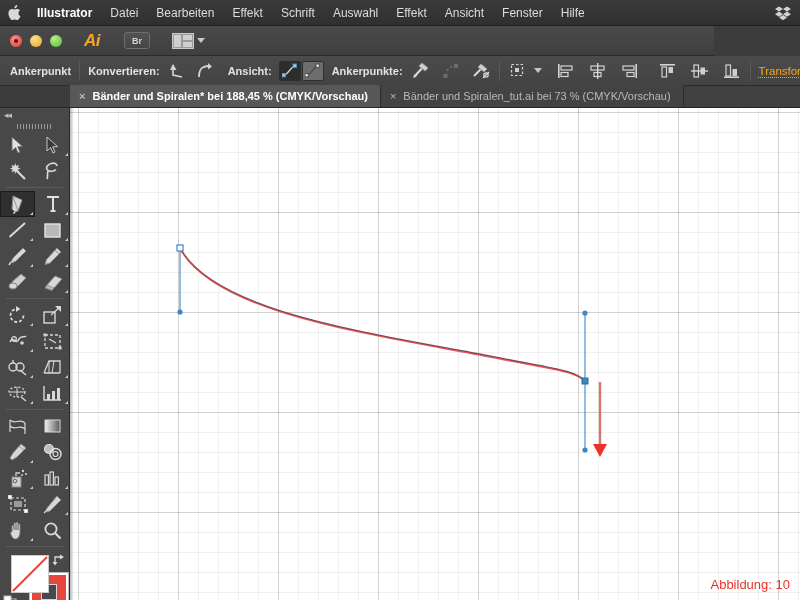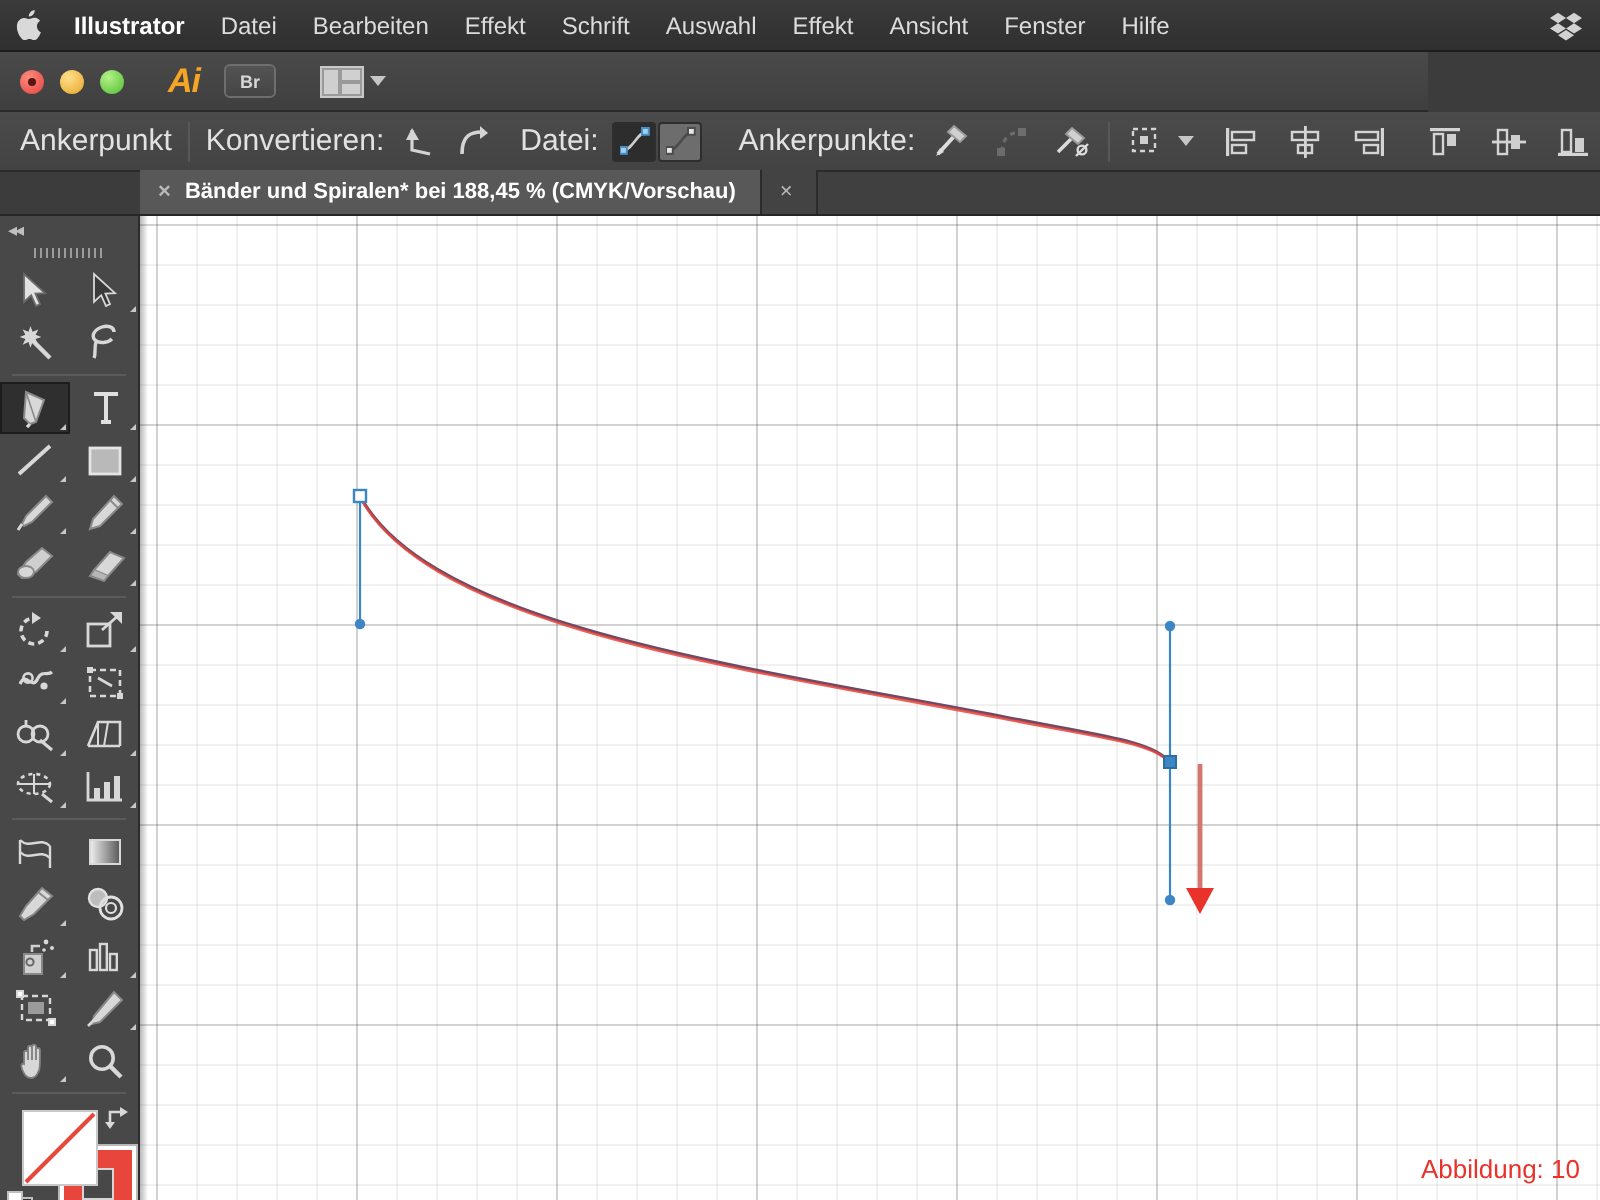--- a/index.html
+++ b/index.html
@@ -46,21 +46,21 @@
     content:''; position:absolute; left:4px; top:4px; width:4px; height:4px;
     border-radius:50%; background:#5a1512;
   }
   .tl.yellow { background: radial-gradient(circle at 35% 30%, #ffe08a, #e8a52a); }
   .tl.green { background: radial-gradient(circle at 35% 30%, #b6f08a, #4fbf2e); }
   .ai-logo {
     margin-left: 22px; color: #f6a623; font-size: 17px; font-weight: bold;
     font-style: italic; letter-spacing: -0.5px;
   }
   .br-btn {
-    margin-left: 12px; width: 26px; height: 17px; border: 1px solid #6e6e6e;
+    margin-left: 24px; width: 26px; height: 17px; border: 1px solid #6e6e6e;
     border-radius: 3px; background: linear-gradient(#535353,#454545);
     color: #d6d6d6; font-size: 9px; display: flex; align-items: center;
     justify-content: center; font-weight: bold;
   }
   .arrange-btn {
     margin-left: 22px; display: flex; align-items: center; gap: 3px;
   }
   .arrange-icon {
     width: 22px; height: 16px; border: 1px solid #c9c9c9; display: grid;
     grid-template-columns: 9px 11px; grid-template-rows: 7px 7px;
@@ -79,21 +79,21 @@
     border-bottom: 1px solid #2b2b2b;
     display: flex; align-items: center; overflow: hidden;
   }
   .grip-dots {
     width: 9px; height: 22px; margin-left: 2px;
     background-image: repeating-linear-gradient(
       to bottom, #8c8c8c 0 1px, transparent 1px 3px);
     background-size: 4px 3px; background-repeat: repeat-y;
     background-position: 2px 3px; opacity: .75;
   }
-  .cb-label { color: #e2e2e2; font-size: 15px; white-space: nowrap; }
+  .cb-label { color: #e2e2e2; font-size: 11px; white-space: nowrap; font-weight: bold; }
   .cb-sep {
     width: 1px; height: 20px; background: #333; border-right: 1px solid #585858;
     margin: 0 8px;
   }
   .cb-group { display: flex; align-items: center; gap: 6px; }
   .cb-icon {
     width: 20px; height: 20px; display: flex; align-items: center;
     justify-content: center;
   }
   .cb-icon svg { display: block; }
@@ -265,39 +265,39 @@
         </svg>
       </span>
       <span class="cb-icon">
         <svg width="16" height="16" viewBox="0 0 16 16">
           <path d="M3 14 C3 5 7 3 13 3" stroke="#d4d4d4" stroke-width="1.8" fill="none"></path>
           <path d="M12 0 L16 3.5 L12 6.5 Z" fill="#d4d4d4"></path>
         </svg>
       </span>
     </div>
 
-    <div class="cb-label" style="margin-left:14px">Datei:</div>
+    <div class="cb-label" style="margin-left:14px">Ansicht:</div>
     <div class="cb-group" style="margin-left:7px;gap:1px">
       <span class="cb-toggle on">
         <svg width="15" height="15" viewBox="0 0 15 15">
           <path d="M2 12 C6 12 9 3 13 3" stroke="#cfcfcf" stroke-width="1.3" fill="none"></path>
           <rect x="0" y="10.5" width="3.4" height="3.4" fill="#9fd0f0" stroke="#4a90c4"></rect>
           <rect x="11" y="1" width="3.4" height="3.4" fill="#9fd0f0" stroke="#4a90c4"></rect>
         </svg>
       </span>
       <span class="cb-toggle off">
         <svg width="15" height="15" viewBox="0 0 15 15">
           <path d="M2 12 C6 12 9 3 13 3" stroke="#4c4c4c" stroke-width="1.3" fill="none"></path>
           <rect x="0" y="10.5" width="3.4" height="3.4" fill="#e8e8e8" stroke="#4c4c4c"></rect>
           <rect x="11" y="1" width="3.4" height="3.4" fill="#e8e8e8" stroke="#4c4c4c"></rect>
         </svg>
       </span>
     </div>
 
-    <div class="cb-label" style="margin-left:18px">Ankerpunkte:</div>
+    <div class="cb-label" style="margin-left:8px">Ankerpunkte:</div>
     <div class="cb-group" style="margin-left:8px;gap:10px">
       <span class="cb-icon">
         <svg width="17" height="17" viewBox="0 0 17 17">
           <path d="M2 15 L12 4" stroke="#dcdcdc" stroke-width="2" fill="none"></path>
           <path d="M10 1 L16 6 L13 9 L7 4 Z" fill="#d0d0d0" stroke="#9a9a9a"></path>
           <path d="M1 16 L3 12 L5 14 Z" fill="#dcdcdc"></path>
         </svg>
       </span>
       <span class="cb-icon" style="opacity:.45">
         <svg width="17" height="17" viewBox="0 0 17 17">
@@ -379,20 +379,21 @@
   </div>
 
   <div class="tabbar">
     <div class="tabspacer"></div>
     <div class="tab active">
       <span class="x">×</span>
       <span>Bänder und Spiralen* bei 188,45 % (CMYK/Vorschau)</span>
     </div>
     <div class="tab inactive">
       <span class="x">×</span>
+      <span>Bänder und Spiralen_tut.ai bei 73 % (CMYK/Vorschau)</span>
     </div>
   </div>
 
   <div class="toolbar">
     <div class="tb-collapse">◂◂</div>
     <div class="tb-grip">
         <i></i>
       </div>
 
     <div class="tb-grid">

